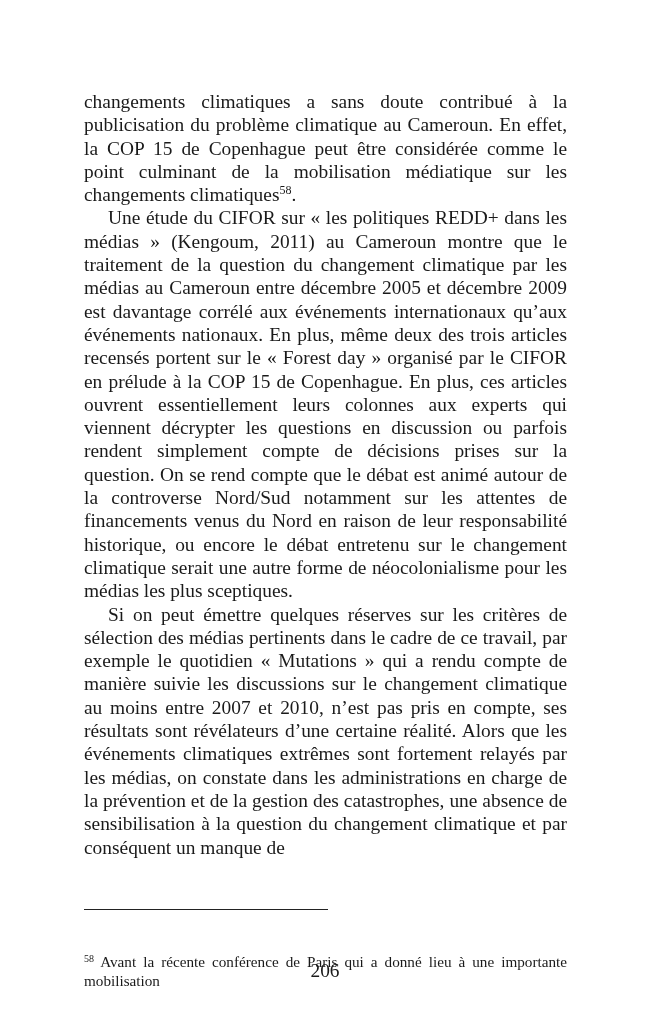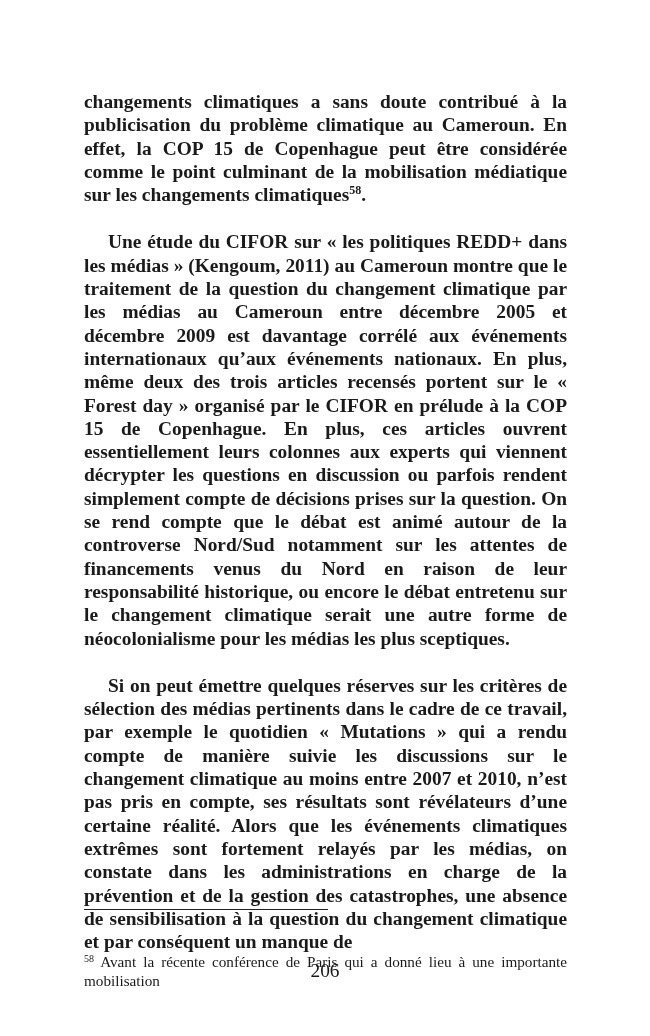--- a/index.html
+++ b/index.html
@@ -2,22 +2,22 @@
 <html><head>
   <meta charset="utf-8">
   <style>
     html, body { margin: 0; padding: 0; background: #ffffff; }
     body { width: 650px; height: 1036px; position: relative; overflow: hidden; }
     .page {
       position: absolute; left: 84px; top: 90px; width: 483px;
       font-family: "Liberation Serif", "DejaVu Serif", serif;
       color: #1a1a1a; font-size: 19.4px; line-height: 23.3px;
     }
-    .para { margin: 0; text-align: justify; font-weight: bold; }
-    .para + .para { margin-top: 24px; }
+    .para { margin: 0; text-align: justify; }
+    .para + .para { margin-top: 0; }
     .indent { text-indent: 24px; }
     sup { font-size: 12px; line-height: 0; vertical-align: 7px; }
     .rule {
       position: absolute; left: 84px; top: 909px; width: 244px; height: 0;
       border-top: 1px solid #222;
     }
     .footnote {
       position: absolute; left: 84px; top: 952px; width: 483px;
       font-family: "Liberation Serif", "DejaVu Serif", serif;
       font-size: 15.2px; line-height: 19px; color: #1a1a1a; text-align: justify;

